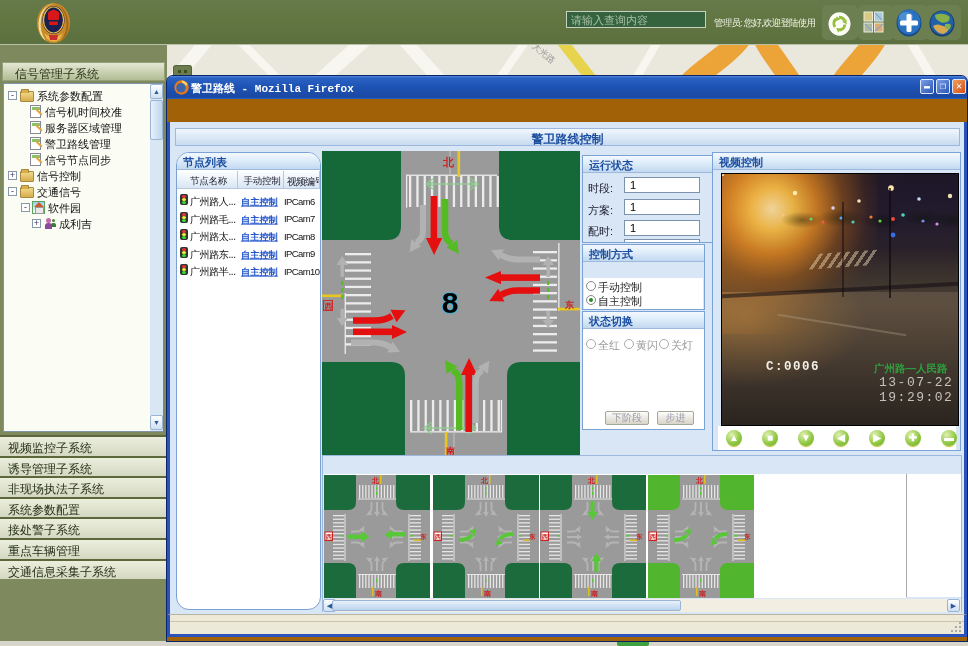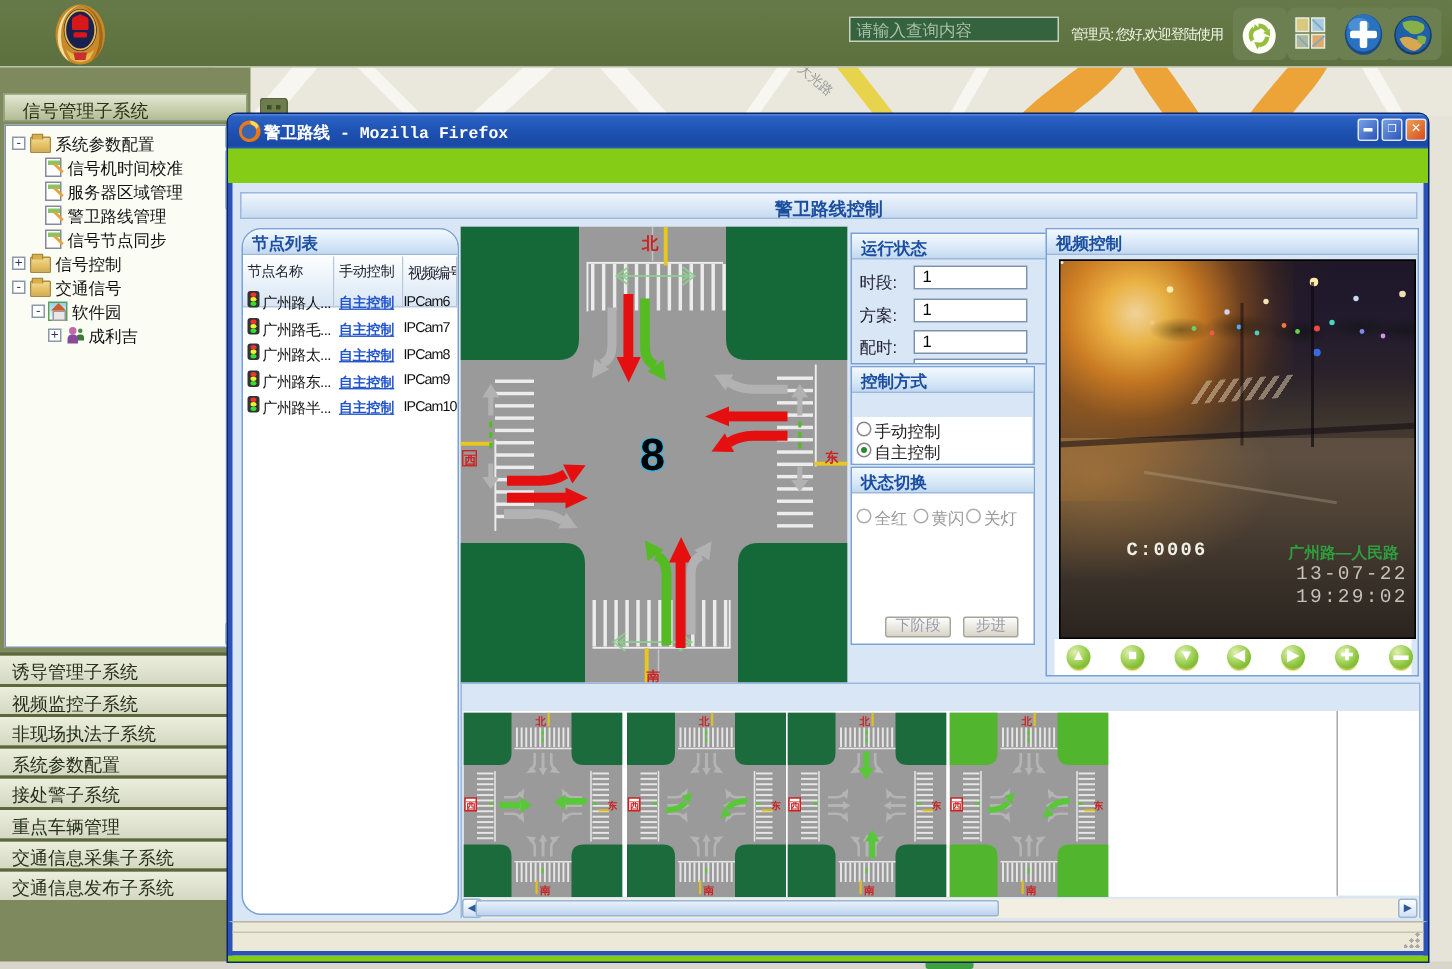--- a/index.html
+++ b/index.html
@@ -36,39 +36,39 @@
 .pers { position:absolute; width:13px; height:13px; }
 .pers:before { content:""; position:absolute; left:2px; top:1px; width:5px; height:5px; border-radius:50%; background:#c06aaa; box-shadow:5px 0 0 -1px #4a8a3a; }
 .pers:after { content:""; position:absolute; left:1px; top:6px; width:7px; height:6px; border-radius:3px 3px 0 0; background:#8a4a9a; box-shadow:5px -1px 0 -1px #3a7a3a; }
 #vscroll { position:absolute; left:146px; top:0px; width:13px; height:347px; background:#d9e7f5; }
 .sbarrow { position:absolute; left:0; width:13px; height:15px; background:linear-gradient(180deg,#fdfefe,#cfe0f2); border:1px solid #9ab4d4; border-radius:2px; color:#2a5a9a; font-size:7px; text-align:center; line-height:14px; }
 #vthumb { position:absolute; left:0px; top:16px; width:13px; height:40px; background:linear-gradient(90deg,#e8f1fb,#bcd4ee); border:1px solid #9ab4d4; border-radius:2px; }
 #menus { position:absolute; left:0; top:390px; width:167px; }
 .mitem { height:20.6px; background:linear-gradient(180deg,#eceedd,#d4d8c2); border-top:2px solid #5c683c; color:#26301a; font-size:12px; padding:3px 0 0 8px; }
 
 
-#win { left:152px; top:76px; width:800px; height:565px; background:#84cc16; border-radius:6px 6px 0 0; box-shadow:0 0 0 1px #0a246a; }
+#win { left:167px; top:76px; width:800px; height:565px; background:#a16207; border-radius:6px 6px 0 0; box-shadow:0 0 0 1px #0a246a; }
 #wtitle { position:absolute; left:0; top:0; width:800px; height:23px; border-radius:5px 5px 0 0; background:linear-gradient(180deg,#5a8ade 0%,#2a62c4 8%,#1e52b2 50%,#1a48a4 92%,#2a62c4 100%); color:#fff; font-size:11px; font-weight:bold; font-family:"Liberation Mono",monospace; }
 #wtitle span { position:absolute; left:24px; top:5px; letter-spacing:0px; }
 .wbtn { position:absolute; top:3px; width:14px; height:15px; border:1px solid #dce6f8; border-radius:2px; background:linear-gradient(135deg,#7aa0e8,#2a56b4); color:#fff; font-size:10px; line-height:13px; text-align:center; }
 #wclose { background:linear-gradient(135deg,#f0a058,#d84c18); }
 #toolbar { position:absolute; left:0; top:23px; width:800px; height:23px; background:#ece9d8; border-bottom:1px solid #b8b4a0; border-left:3px solid #2a52b8; border-right:3px solid #2a52b8; }
 #urlbox { position:absolute; background:#fff; }
 #urlbox { left:9px; top:3px; width:770px; height:17px; background:#fff; border:1px solid #a8a490; font-size:8px; font-family:"Liberation Mono",monospace; color:#222; padding:4px 2px 0 18px; white-space:nowrap; overflow:hidden; }
 #wbody { position:absolute; left:0; top:46px; width:800px; height:492px; background:#d9e6f5; border-left:3px solid #2a52b8; border-right:3px solid #2a52b8; }
 #wstatus { position:absolute; left:0; top:538px; width:800px; height:23px; background:#ece9d8; border:3px solid #2a52b8; border-top:1px solid #b8b4a0; }
 
 
 #banner { position:absolute; left:5px; top:6px; width:785px; height:18px; background:linear-gradient(180deg,#f0f6fd,#c8dbf0); border:1px solid #9cb8dc; color:#1c4ea0; font-size:12px; font-weight:bold; text-align:center; padding-top:2px; }
 .panel { position:absolute; background:#d9e6f5; border:1px solid #7aa2d4; }
 .phead { height:17px; background:linear-gradient(180deg,#f3f8fe 0%,#dcebf9 50%,#c3d9f0 100%); border-bottom:1px solid #9cb8dc; color:#1c4ea0; font-size:11px; font-weight:bold; padding:2px 0 0 6px; }
 
 #nodelist { left:6px; top:30px; width:145px; height:458px; background:#fff; overflow:hidden;border-radius:13px; }
 #ntablehead { position:absolute; left:0; top:18px; width:143px; height:18px; }
-.nth { position:absolute; top:0; height:34px; background:linear-gradient(180deg,#fdfefe,#d8e6f4); border-right:1px solid #b8c8dc; border-bottom:1px solid #b8c8dc; font-size:9.5px; color:#223; padding:4px 0 0 3px; white-space:nowrap; overflow:hidden; letter-spacing:-0.3px; }
+.nth { position:absolute; top:0; height:18px; background:linear-gradient(180deg,#fdfefe,#d8e6f4); border-right:1px solid #b8c8dc; border-bottom:1px solid #b8c8dc; font-size:9.5px; color:#223; padding:4px 0 0 3px; white-space:nowrap; overflow:hidden; letter-spacing:-0.3px;text-align:center; }
 .nrow { position:absolute; left:0; width:143px; height:17.5px; font-size:10px; color:#111; white-space:nowrap; }
 .nrow .nm { position:absolute; left:13px; top:4px; letter-spacing:-0.4px; }
 .nrow .st { position:absolute; left:64px; top:4px; color:#2255cc; text-decoration:underline; font-weight:bold; transform:scale(.92); transform-origin:left; }
 .nrow .ip { position:absolute; left:107px; top:4.5px; font-size:9.5px; letter-spacing:-0.6px; }
 .tl { position:absolute; left:3px; top:3px; width:8px; height:11px; background:#333; border-radius:2px; }
 .tl i { position:absolute; left:2px; width:4px; height:3px; border-radius:50%; }
 
 #ops { left:412px; top:33px; width:144px; height:88px; }
 #ops { overflow:hidden; }
 #ops .row { position:absolute; left:5px; font-size:11px; color:#223; }
@@ -254,28 +254,27 @@
         <span class="pers" style="left:40px;top:1px;"></span>
         <span style="position:absolute;left:55px;top:1px;">成利吉</span>
       </div>
     <div id="vscroll">
       <div class="sbarrow" style="top:0;">▲</div>
       <div id="vthumb"></div>
       <div class="sbarrow" style="top:331px;">▼</div>
     </div>
   </div>
   <div id="menus">
+    <div class="mitem">视频监控子系统</div>
     <div class="mitem">诱导管理子系统</div>
-    <div class="mitem">视频监控子系统</div>
     <div class="mitem">非现场执法子系统</div>
     <div class="mitem">系统参数配置</div>
     <div class="mitem">接处警子系统</div>
     <div class="mitem">重点车辆管理</div>
     <div class="mitem">交通信息采集子系统</div>
-    <div class="mitem">交通信息发布子系统</div>
   </div>
 </div>
 
 <div class="abs" id="win">
   <div id="wtitle">
     <svg style="position:absolute;left:7px;top:4px;" width="15" height="15" viewBox="0 0 15 15">
       <circle cx="7.5" cy="7.5" r="7.2" fill="#e87818"></circle>
       <circle cx="7" cy="7.8" r="4.8" fill="#3a66b0"></circle>
       <path d="M13.5,4 A7 7 0 0 0 7.5,0.5 L8.5,3 A5 5 0 0 1 12,6 Z" fill="#ffd860"></path>
     </svg>

